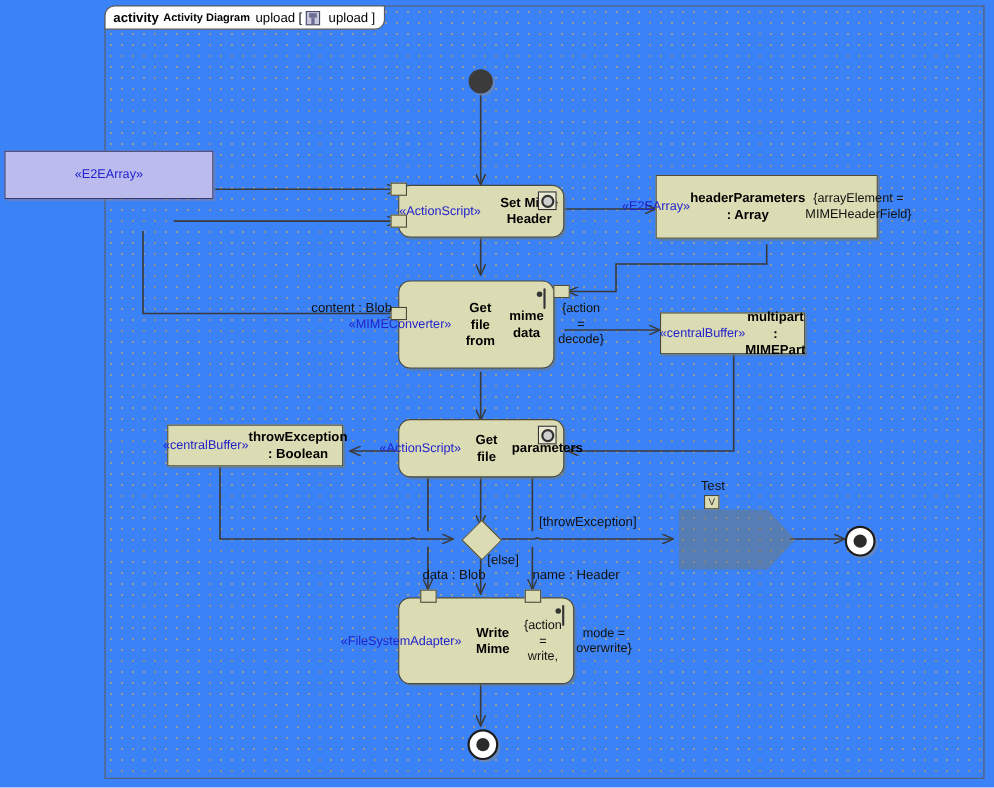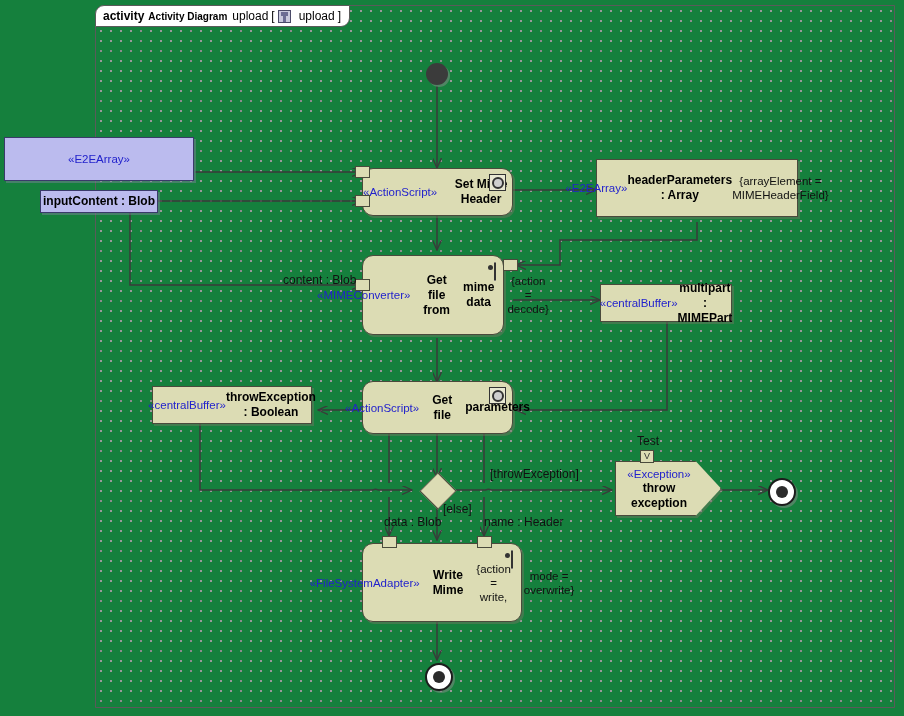--- a/index.html
+++ b/index.html
@@ -1,18 +1,18 @@
 <!DOCTYPE html>
 <html><head>
 <meta charset="utf-8">
 <style>
   html,body{margin:0;padding:0;background:#ffffff;}
   body{width:904px;height:716px;overflow:hidden;
        font-family:"Liberation Sans", sans-serif;}
-  #canvas{position:relative;width:904px;height:716px;background:#15803d;}
+  #canvas{position:relative;width:904px;height:716px;background:#3b82f6;}
 
   
   #frame{position:absolute;left:95px;top:5px;width:800px;height:703px;
          border:1px solid #5a5a5a;border-top-left-radius:10px;
          background:
            
            radial-gradient(circle at 1px 1px, #9a9a9a 0.8px, transparent 1px),
            none;
          background-size:10px 10px;background-position:4px 4px;
          box-sizing:border-box;overflow:hidden;}
@@ -188,23 +188,20 @@
     </div>
 
   <div class="decision-wrap" style="left:418px;top:478px;width:38px;height:24px">
     <div class="decision" style="left:2px;top:1px"></div>
   </div>
 
   <div class="node inputnode" style="left:4px;top:137px;width:190px;height:44px">
     <div class="stereo">«E2EArray»</div>
   </div>
 
-  <div class="node inputnode" style="left:40px;top:190px;width:118px;height:23px">
-    <div class="nname">inputContent : Blob</div>
-  </div>
 
   <div class="node action" style="left:362px;top:168px;width:151px;height:48px">
     <div class="stereo">«ActionScript»</div>
     <div class="nname">Set Mime Header</div>
     <span class="ic">
       <span class="ic-gear">
           <i></i>
         </span>
     </span>
   </div>
@@ -244,25 +241,20 @@
         </span>
     </span>
   </div>
 
   <div class="node objnode" style="left:152px;top:386px;width:160px;height:38px">
     <div class="stereo">«centralBuffer»</div>
     <div class="nname">throwException : Boolean</div>
   </div>
 
   <div class="pent-sh" style="left:617px;top:463px;width:106px;height:55px"></div>
-  <div class="pent" style="left:615px;top:461px;width:106px;height:55px">
-    <div class="stereo">«Exception»</div>
-    <div class="nname">throw</div>
-    <div class="nname">exception</div>
-  </div>
   <div class="pin" style="left:640px;top:450px;width:14px;height:13px;
        display:flex;align-items:center;justify-content:center;">
     <span style="font-size:9px;color:#333;line-height:9px">V</span>
   </div>
   <div class="lbl" style="left:637px;top:434px">Test</div>
 
   <div class="node action" style="left:362px;top:543px;width:160px;height:79px">
     <div class="stereo">«FileSystemAdapter»</div>
     <div class="nname">Write Mime</div>
     <div class="nprop">{action = write,</div>

